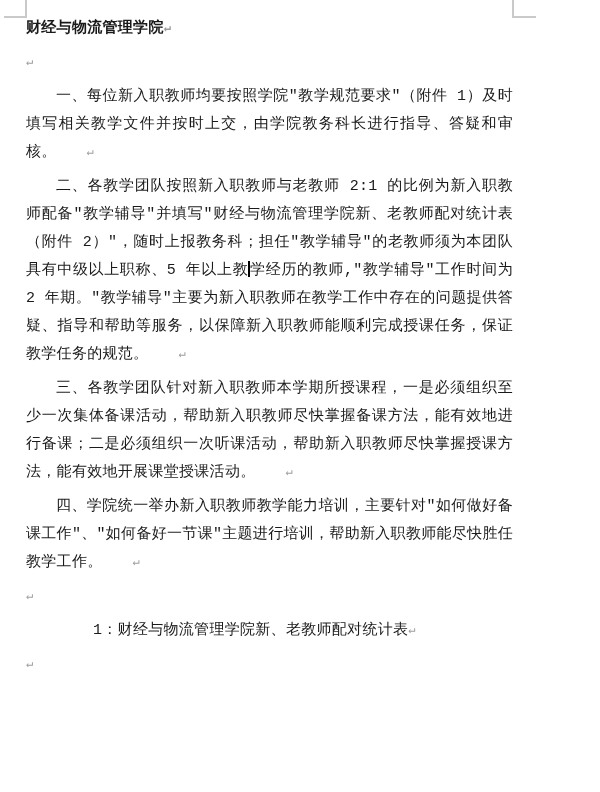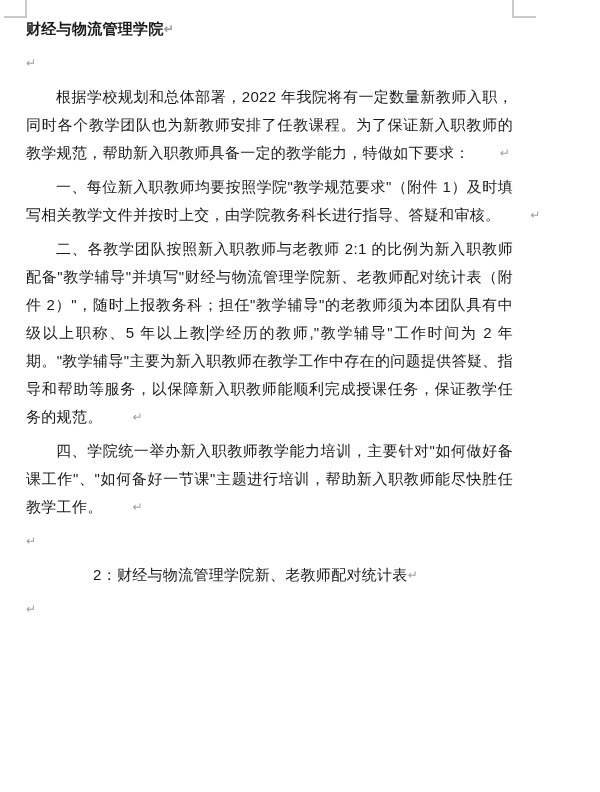--- a/index.html
+++ b/index.html
@@ -1,21 +1,21 @@
 <!DOCTYPE html>
 <html lang="zh"><head>
 <meta charset="utf-8">
 <style>
   html,body{margin:0;padding:0;background:#ffffff;}
   .page{
     position:relative;
     width:600px;height:792px;
     background:#ffffff;
     overflow:hidden;
-    font-family:Liberation Sans, sans-serif;
+    font-family:Liberation Mono, monospace;
     color:#1a1a1a;
   }
   
   .bmark{position:absolute;background:#c9c9c9;}
   .bm-tl-v{left:25px;top:0;width:2px;height:17px;}
   .bm-tl-h{left:4px;top:16px;width:23px;height:2px;}
   .bm-tr-v{left:512px;top:0;width:2px;height:17px;}
   .bm-tr-h{left:512px;top:16px;width:24px;height:2px;}
 
   .content{
@@ -71,30 +71,30 @@
   <div class="bmark bm-tr-v"></div>
   <div class="bmark bm-tr-h"></div>
 
   <div class="content">
 
     <p class="title-line"><span>财经与物流管理学院</span><span class="pmark">↵</span></p>
 
 
     <p class="blank-line blank-center"><span class="pmark">↵</span></p>
 
-    <p class="body-para"><span>根据学校规划和总体部署，2022 年我院将有一定数量新教师入职，同时各个教学团队也为新教师安排了任教课程。为了保证新入职教师的教学规范，帮助新入职教师具备一定的教学能力，特做如下要求：</span><span class="pmark">↵</span></p>
 
     <p class="body-para"><span>一、每位新入职教师均要按照学院"教学规范要求"（附件 1）及时填写相关教学文件并按时上交，由学院教务科长进行指导、答疑和审核。</span><span class="pmark">↵</span></p>
 
     <p class="body-para"><span>二、各教学团队按照新入职教师与老教师 2:1 的比例为新入职教师配备"教学辅导"并填写"财经与物流管理学院新、老教师配对统计表（附件 2）"，随时上报教务科；担任"教学辅导"的老教师须为本团队具有中级以上职称、5 年以上教</span><span class="caret"></span><span>学经历的教师,"教学辅导"工作时间为 2 年期。"教学辅导"主要为新入职教师在教学工作中存在的问题提供答疑、指导和帮助等服务，以保障新入职教师能顺利完成授课任务，保证教学任务的规范。</span><span class="pmark">↵</span></p>
 
+    <p class="body-para"><span>三、各教学团队针对新入职教师本学期所授课程，一是必须组织至少一次集体备课活动，帮助新入职教师尽快掌握备课方法，能有效地进行备课；二是必须组织一次听课活动，帮助新入职教师尽快掌握授课方法，能有效地开展课堂授课活动。</span><span class="pmark">↵</span></p>
 
     <p class="body-para"><span>四、学院统一举办新入职教师教学能力培训，主要针对"如何做好备课工作"、"如何备好一节课"主题进行培训，帮助新入职教师能尽快胜任教学工作。</span><span class="pmark">↵</span></p>
 
     <p class="blank-line"><span class="pmark">↵</span></p>
 
 
-    <p class="attach-line attach-line2"><span>2：财经与物流管理学院新、老教师配对统计表</span><span class="pmark">↵</span></p>
+    <p class="attach-line attach-line2"><span>1：财经与物流管理学院新、老教师配对统计表</span><span class="pmark">↵</span></p>
 
     <p class="blank-line"><span class="pmark">↵</span></p>
 
   </div>
 </div>
 
 </body></html>

